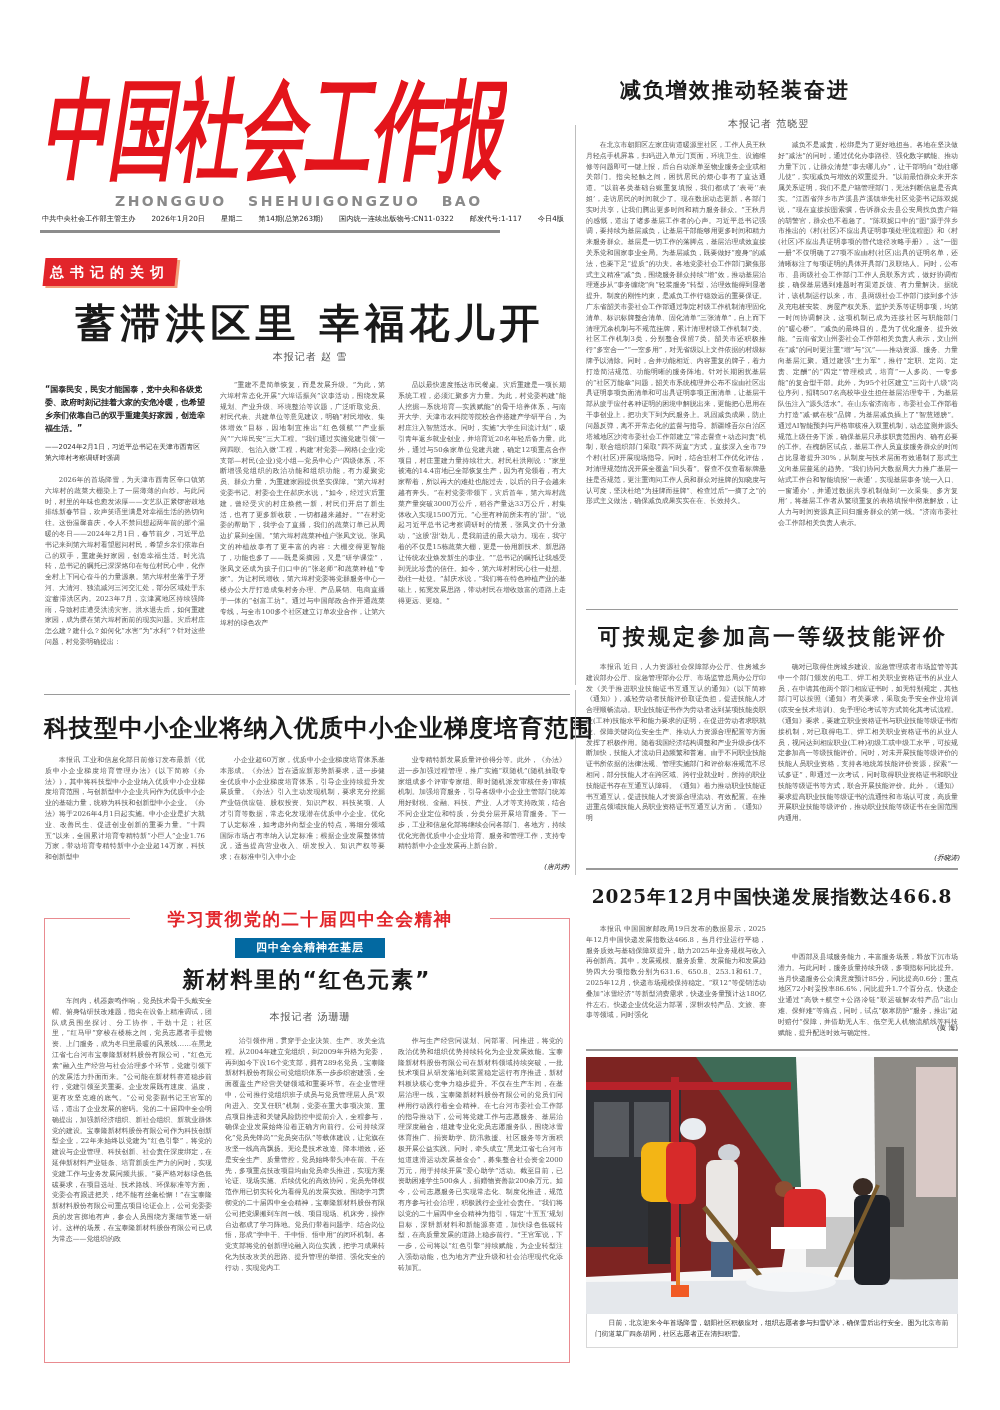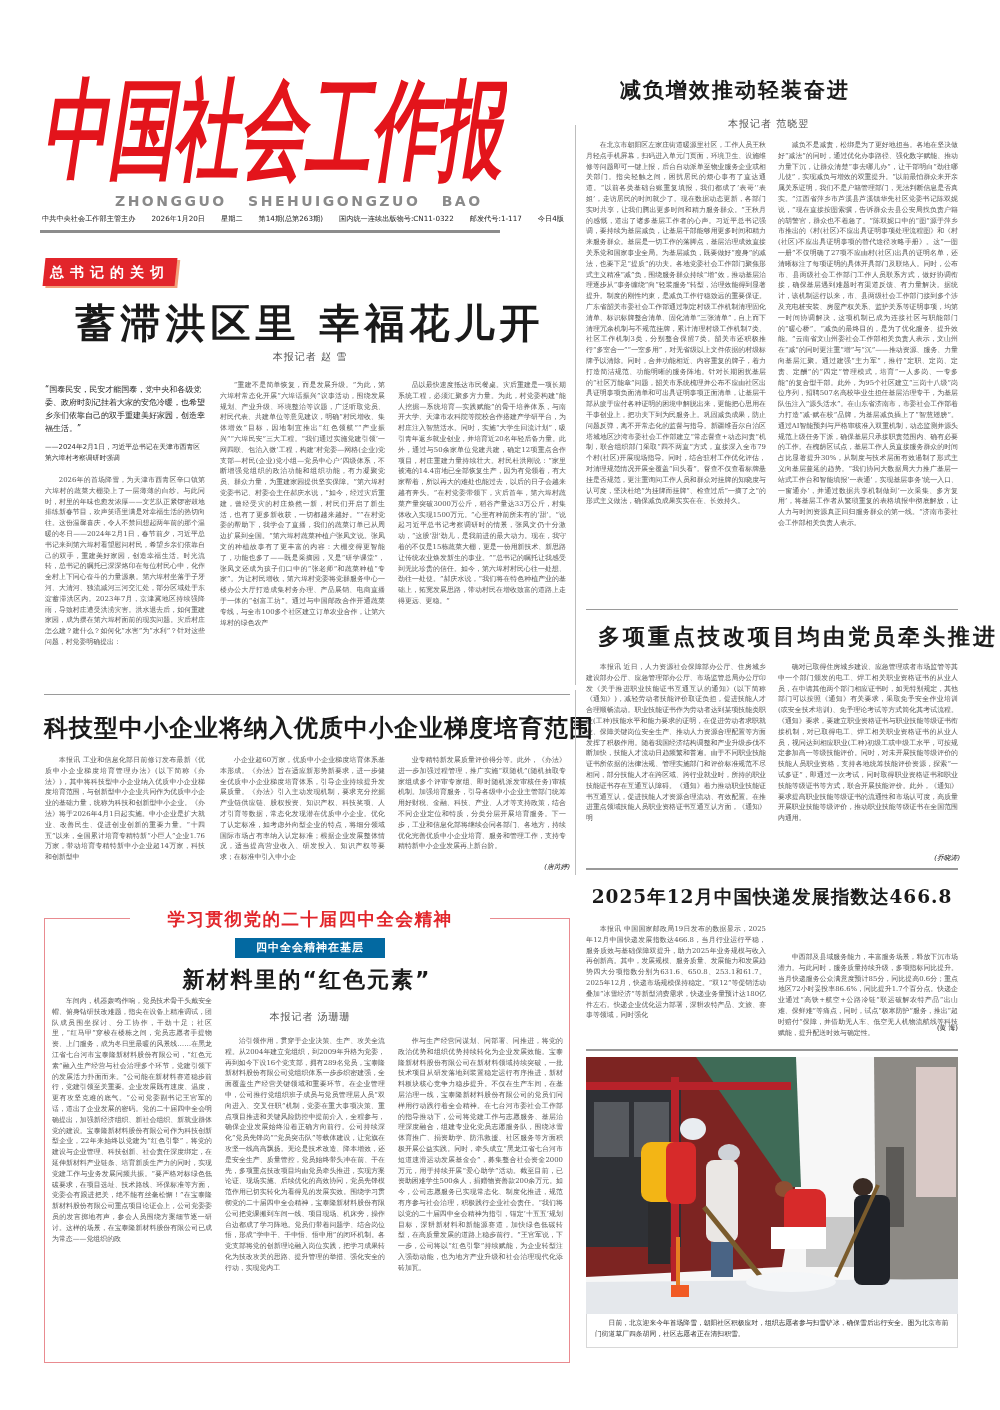--- a/index.html
+++ b/index.html
@@ -23,21 +23,21 @@
   .byline { font-family: "DejaVu Serif", serif; font-size: 10px; color: #555; white-space: nowrap; letter-spacing: 1px; }
 
   
   .col { font-family: "DejaVu Serif", serif; font-size: 6.9px; line-height: 10.8px; color: #555; text-align: justify; overflow: hidden; }
   .col p { text-indent: 2em; }
 
   
   #kicker { left: 44px; top: 258px; width: 132px; height: 28px; background: #e2252b; transform: skewX(-6deg); box-shadow: 3px 2px 0 #f3a07a; }
   #kicker span { display: block; transform: skewX(6deg); color: #fff; font-family: "DejaVu Sans", sans-serif; font-weight: bold; font-size: 14px; letter-spacing: 6px; text-align: center; line-height: 28px; }
 
-  #quote-box { left: 45px; top: 383px; width: 160px; font-family: "DejaVu Sans", sans-serif; font-size: 8px; line-height: 13px; font-weight: normal; color: #222; }
+  #quote-box { left: 45px; top: 383px; width: 160px; font-family: "DejaVu Sans", sans-serif; font-size: 8px; line-height: 13px; font-weight: bold; color: #222; }
   #quote-attrib { left: 45px; top: 442px; width: 160px; font-family: "DejaVu Sans", sans-serif; font-size: 6.8px; line-height: 11px; color: #333; }
 
   
   #special-frame { left: 44px; top: 918px; width: 526px; height: 445px; border: 1px solid #e98b90; }
   #special-title-bg { left: 130px; top: 907px; width: 360px; height: 24px; background: #fff; }
   #special-title { left: 130px; top: 907px; width: 360px; text-align: center; font-family: "DejaVu Sans", sans-serif; font-weight: bold; font-size: 17.5px; color: #e2252b; letter-spacing: 1.5px; }
   #special-sub { left: 235px; top: 938px; width: 150px; height: 20px; background: #0369a1; color: #fff; text-align: center; font-family: "DejaVu Sans", sans-serif; font-weight: bold; font-size: 11px; line-height: 20px; letter-spacing: 1px; }
 
   
   #photo { left: 586px; top: 1057px; width: 372px; height: 257px; overflow: hidden; background: linear-gradient(180deg,#f8f8f8 0%,#ffffff 45%,#e7eaee 80%,#eef0f3 100%); }
@@ -87,21 +87,21 @@
 <div class="abs headline" style="left:620px; top:76px; width:320px; font-size:21px; letter-spacing:2px;">减负增效推动轻装奋进</div>
 <div class="abs byline" style="left:728px; top:117px; width:120px;">本报记者  范晓翌</div>
 <div class="abs col" style="left:586px; top:140px; width:180px; height:450px;">
   <p>在北京市朝阳区左家庄街道暖源里社区，工作人员王秋月轻点手机屏幕，扫码进入单元门页面，环境卫生、设施维修等问题即可一键上报，后台自动派单至物业服务企业或相关部门。指尖轻触之间，困扰居民的烦心事有了直达通道。“以前各类基础台账重复填报，我们都成了‘表哥’‘表姐’，走访居民的时间就少了。现在数据动态更新，各部门实时共享，让我们腾出更多时间和精力服务群众。”王秋月的感慨，道出了诸多基层工作者的心声。习近平总书记强调，要持续为基层减负，让基层干部能够用更多时间和精力来服务群众。基层是一切工作的落脚点，基层治理成效直接关系党和国家事业全局。为基层减负，既要做好“瘦身”的减法，也要下足“提质”的功夫。各地党委社会工作部门聚焦形式主义精准“减”负，围绕服务群众持续“增”效，推动基层治理逐步从“事务缠绕”向“轻装服务”转型，治理效能得到显著提升。制度的刚性约束，是减负工作行稳致远的重要保证。广东省韶关市委社会工作部通过制定村级工作机制清理固化清单、标识标牌整合清单、固化清单“三张清单”，自上而下清理冗余机制与不规范挂牌，累计清理村级工作机制7类、社区工作机制3类，分别整合保留7类。韶关市还积极推行“多室合一”“一室多用”，对无省级以上文件依据的村级标牌予以清除。同时，合并功能相近、内容重复的牌子，着力打造简洁规范、功能明晰的服务阵地。针对长期困扰基层的“社区万能章”问题，韶关市系统梳理并公布不应由社区出具证明事项负面清单和可出具证明事项正面清单，让基层干部从疲于应付各种证明的困境中解脱出来，更能把心思用在干事创业上，把功夫下到为民服务上。巩固减负成果，防止问题反弹，离不开常态化的监督与指导。新疆维吾尔自治区塔城地区沙湾市委社会工作部建立“常态督查+动态问责”机制，联合组织部门采取“四不两直”方式，直接深入全市79个村(社区)开展现场指导。同时，结合驻村工作优化评估，对清理规范情况开展全覆盖“回头看”。督查不仅查看标牌悬挂是否规范，更注重询问工作人员和群众对挂牌的知晓度与认可度，坚决杜绝“为挂牌而挂牌”、检查过后“一摘了之”的形式主义做法，确保减负成果实实在在、长效持久。</p>
 </div>
 <div class="abs col" style="left:778px; top:140px; width:180px; height:450px;">
   <p>减负不是减责，松绑是为了更好地担当。各地在坚决做好“减法”的同时，通过优化办事路径、强化数字赋能、推动力量下沉，让群众清楚“事去哪儿办”，让干部明白“劲往哪儿使”，实现减负与增效的双重提升。“以前最怕群众来开亲属关系证明，我们不是户籍管理部门，无法判断信息是否真实。”江西省萍乡市芦溪县芦溪镇华先社区党委书记陈双妮说，“现在直接按图索骥，告诉群众去县公安局找负责户籍的胡警官，群众也不着急了。”陈双妮口中的“图”源于萍乡市推出的《村(社区)不应出具证明事项处理流程图》和《村(社区)不应出具证明事项的替代途径攻略手册》。这“一图一册”不仅明确了27项不应由村(社区)出具的证明名单，还清晰标注了每项证明的具体开具部门及联络人。同时，公布市、县两级社会工作部门工作人员联系方式，做好协调衔接，确保基层遇到难题时有渠道反馈、有力量解决。据统计，该机制运行以来，市、县两级社会工作部门接到多个涉及充电桩安装、房屋产权关系、监护关系等证明事项，均第一时间协调解决，这项机制已成为连接社区与职能部门的“暖心桥”。“减负的最终目的，是为了优化服务、提升效能。”云南省文山州委社会工作部相关负责人表示，文山州在“减”的同时更注重“增”与“沉”——推动资源、服务、力量向基层汇聚。通过建强“主力军”，推行“定职、定岗、定责、定酬”的“四定”管理模式，培育“一人多岗、一专多能”的复合型干部。此外，为95个社区建立“三岗十八级”岗位序列，招聘507名高校毕业生担任基层治理专干，为基层队伍注入“源头活水”。在山东省济南市，市委社会工作部着力打造“减·赋在校”品牌，为基层减负插上了“智慧翅膀”。通过AI智能预判与严格审核准入双重机制，动态监测并源头规范上级任务下派，确保基层只承接职责范围内、确有必要的工作。在槐荫区试点，基层工作人员直接服务群众的时间占比显著提升30%，从制度与技术层面有效遏制了形式主义向基层蔓延的趋势。“我们协同大数据局大力推广基层一站式工作台和智能填报‘一表通’，实现基层事务‘统一入口、一窗通办’，并通过数据共享机制做到‘一次采集、多方复用’，将基层工作者从繁琐重复的表格填报中彻底解放，让人力与时间资源真正回归服务群众的第一线。”济南市委社会工作部相关负责人表示。</p>
 </div>
 <div class="abs hrule" style="left:586px; top:609px; width:372px; height:1px;"></div>
 
-<div class="abs headline" style="left:598px; top:622px; width:350px; font-size:22px; letter-spacing:3px;">多项重点技改项目均由党员牵头推进</div>
+<div class="abs headline" style="left:598px; top:622px; width:350px; font-size:22px; letter-spacing:3px;">可按规定参加高一等级技能评价</div>
 <div class="abs col" style="left:586px; top:662px; width:180px; height:205px;">
   <p>本报讯  近日，人力资源社会保障部办公厅、住房城乡建设部办公厅、应急管理部办公厅、市场监管总局办公厅印发《关于推进职业技能证书互通互认的通知》(以下简称《通知》)，减轻劳动者技能评价取证负担，促进技能人才合理顺畅流动。职业技能证书作为劳动者达到某项技能类职业(工种)技能水平和能力要求的证明，在促进劳动者求职就业、保障关键岗位安全生产、推动人力资源合理配置等方面发挥了积极作用。随着我国经济结构调整和产业升级步伐不断加快，技能人才流动日趋频繁和普遍。由于不同职业技能证书所依据的法律法规、管理实施部门和评价标准规范不尽相同，部分技能人才在跨区域、跨行业就业时，所持的职业技能证书存在互通互认障碍。《通知》着力推动职业技能证书互通互认，促进技能人才资源合理流动、有效配置。在推进重点领域技能人员职业资格证书互通互认方面，《通知》明</p>
 </div>
 <div class="abs col" style="left:778px; top:662px; width:180px; height:205px;">
   <p>确对已取得住房城乡建设、应急管理或者市场监管等其中一个部门颁发的电工、焊工相关职业资格证书的从业人员，在申请其他两个部门相应证书时，如无特别规定，其他部门可以按照《通知》有关要求，采取免予安全作业培训(或安全技术培训)、免予理论考试等方式简化其考试流程。《通知》要求，要建立职业资格证书与职业技能等级证书衔接机制，对已取得电工、焊工相关职业资格证书的从业人员，视同达到相应职业(工种)初级工或中级工水平，可按规定参加高一等级技能评价。同时，对未开展技能等级评价的技能人员职业资格，支持各地统筹技能评价资源，探索“一试多证”，即通过一次考试，同时取得职业资格证书和职业技能等级证书等方式，联合开展技能评价。此外，《通知》要求提高职业技能等级证书的流通性和市场认可度，高质量开展职业技能等级评价，推动职业技能等级证书在全国范围内通用。</p>
 </div>
 <div class="abs" style="left:910px; top:853px; width:50px; font-size:6.8px; text-align:right; color:#222; font-style:italic;">(乔晓涛)</div>
 <div class="abs hrule" style="left:586px; top:868px; width:372px;"></div>
 
 <div class="abs hrule" style="left:44px; top:694px; width:526px; height:1px;"></div>

